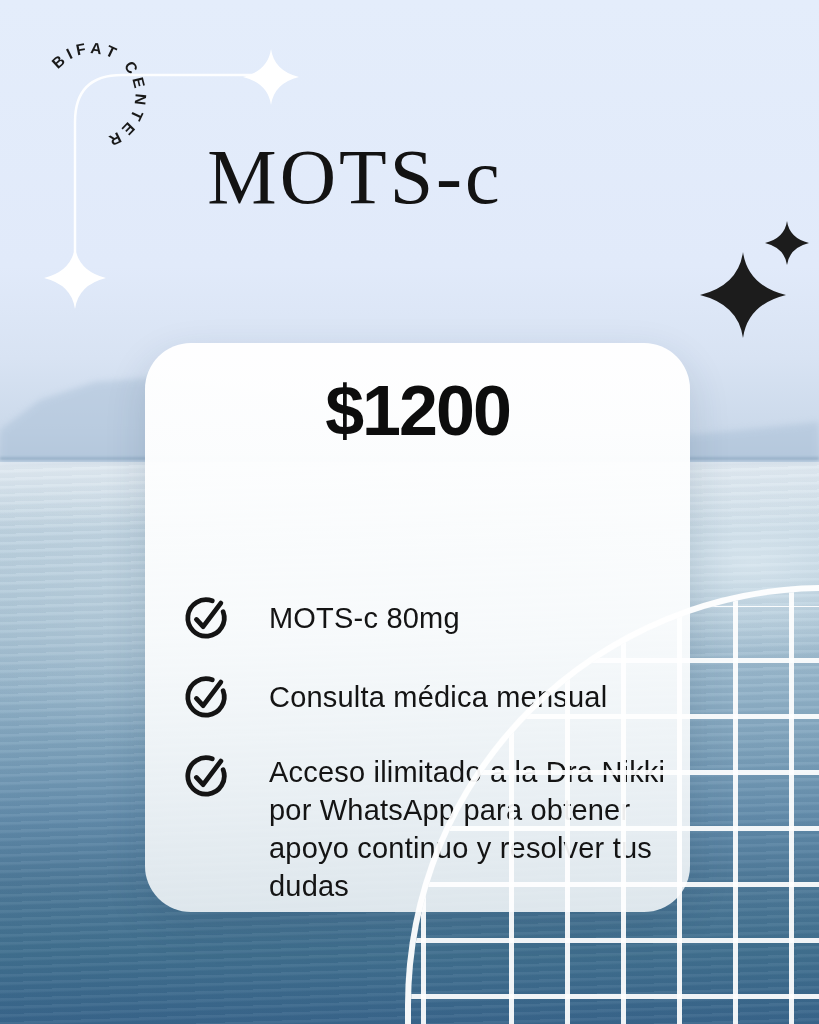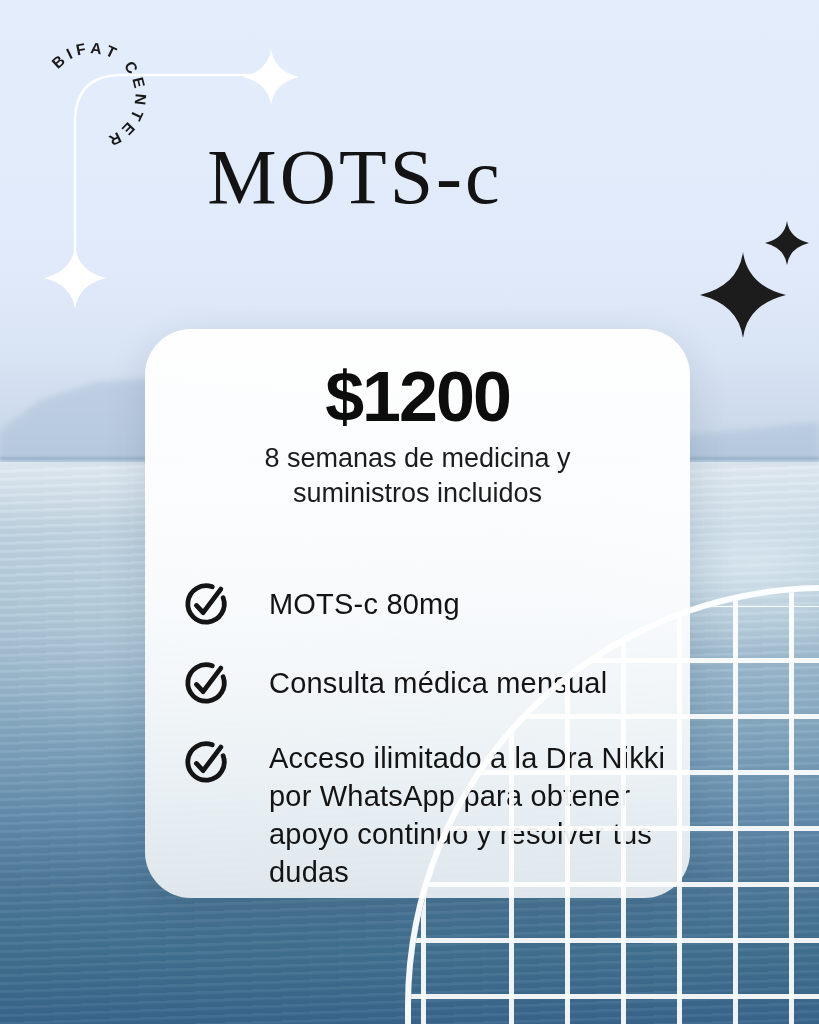--- a/index.html
+++ b/index.html
@@ -23,21 +23,21 @@
   .corner-line{position:absolute;left:0;top:0;pointer-events:none;}
   .brand-arc{position:absolute;left:0;top:0;}
   .brand-arc text{font-family:"Liberation Sans",sans-serif;font-weight:bold;font-size:15.5px;letter-spacing:4.2px;fill:#191919;}
   .sparkle{position:absolute;}
   .title{
     position:absolute;top:138px;left:0;width:710px;margin:0;text-align:center;
     font-family:"Liberation Serif",serif;font-weight:400;font-size:78px;
     letter-spacing:3px;color:#131313;line-height:1;
   }
   .card{
-    position:absolute;left:145px;top:329px;width:545px;height:569px;border-radius:46px;
+    position:absolute;left:145px;top:343px;width:545px;height:569px;border-radius:46px;
     background:linear-gradient(180deg, rgba(255,255,255,.98) 0%, rgba(250,252,253,.96) 50%, rgba(238,243,246,.9) 100%);
     box-shadow:0 14px 42px rgba(28,58,88,.14);
   }
   .price{margin:33px 0 0;text-align:center;font-size:70px;font-weight:700;letter-spacing:-2px;color:#0d0d0d;line-height:1;}
   .price-note{margin:9px auto 0;width:342px;text-align:center;font-size:27px;line-height:35px;color:#1c1c1c;}
   .benefits{position:absolute;left:38px;top:252px;right:20px;}
   .benefit{display:flex;align-items:center;gap:40px;margin-bottom:33px;}
   .benefit:nth-child(3){align-items:flex-start;margin-bottom:0;}
   .check-icon{flex:0 0 46px;width:46px;height:46px;}
   .benefit-text{font-size:29px;line-height:38px;color:#141414;letter-spacing:.2px;}
@@ -98,21 +98,20 @@
       <use href="#sparkle4" fill="#1c1c1c"></use>
     </svg>
   <svg class="sparkle" style="left:698px;top:252px" width="90" height="86">
       <use href="#sparkle4" fill="#1c1c1c"></use>
     </svg>
 
   <h1 class="title">MOTS-c</h1>
 
   <div class="card">
     <div class="price">$1200</div>
-    <div class="price-note">8 semanas de medicina y suministros incluidos</div>
 
     <div class="benefits">
       <div class="benefit">
         <svg class="check-icon" viewBox="0 0 48 48">
           <path d="M41.9 17.5 A19 19 0 1 1 30.5 6.1" fill="none" stroke="#141414" stroke-width="5" stroke-linecap="round"></path>
           <path d="M14 25.5 L21 33 L39.5 8.5" fill="none" stroke="#141414" stroke-width="5" stroke-linecap="round" stroke-linejoin="round"></path>
         </svg>
         <div class="benefit-text">MOTS-c 80mg</div>
       </div>
       <div class="benefit">

